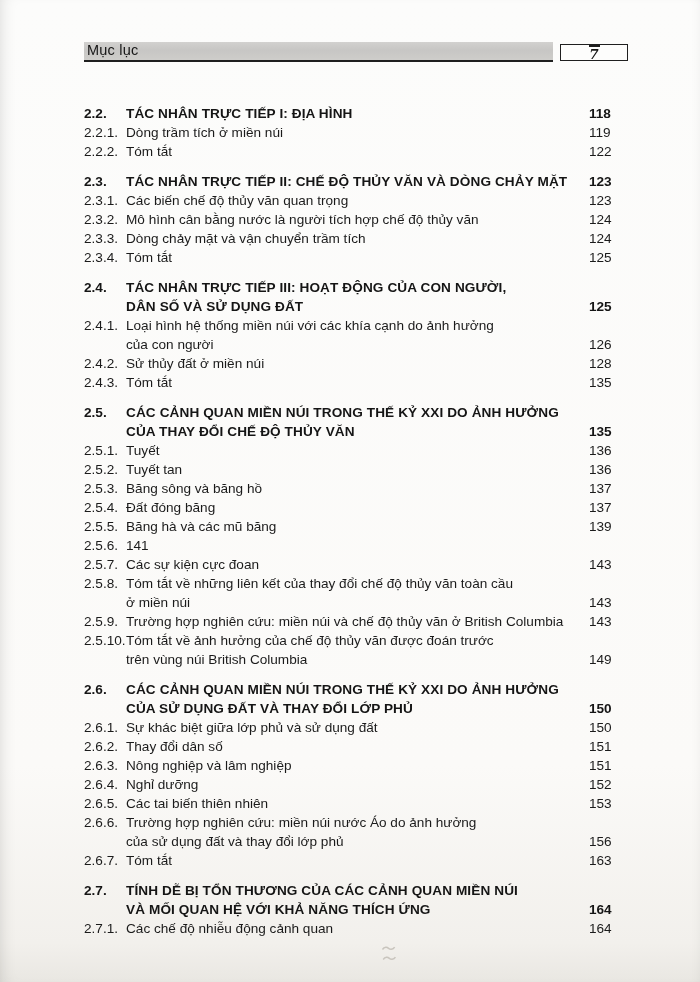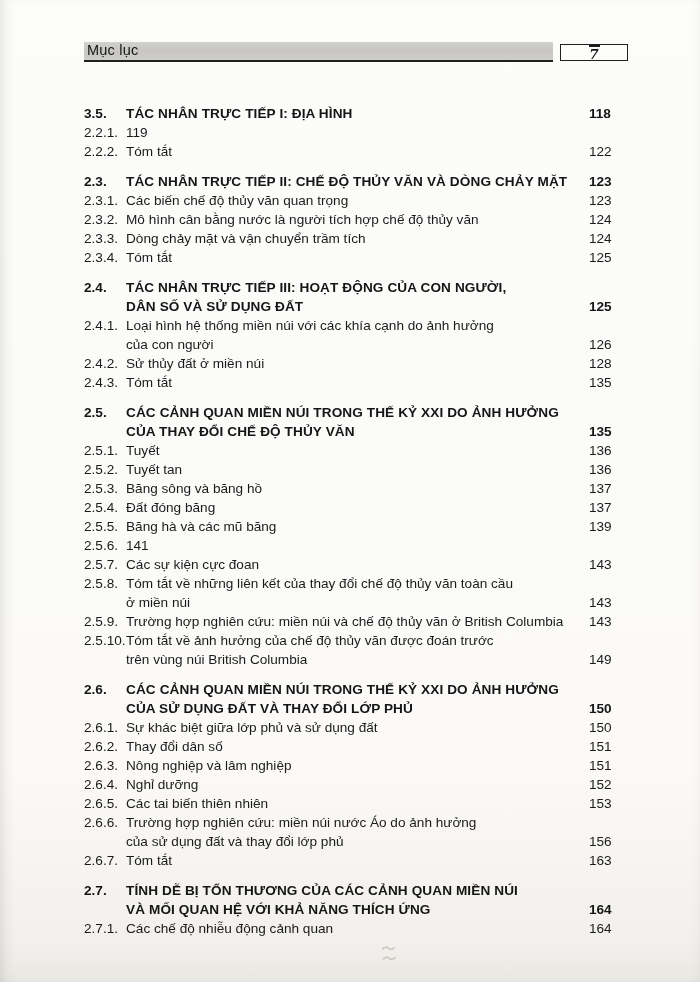--- a/index.html
+++ b/index.html
@@ -71,26 +71,27 @@
     </div>
     <div class="folio-box">
       <span class="folio-bar"></span>
       <span class="folio-num">7</span>
     </div>
   </div>
 
   <div class="toc" id="toc-root">
       <div class="toc-group">
         <div class="entry section">
-          <span class="num">3.5.</span>
+          <span class="num">2.2.</span>
           <span class="title">TÁC NHÂN TRỰC TIẾP I: ĐỊA HÌNH</span>
           <span class="pg">118</span>
         </div>
         <div class="entry sub">
           <span class="num">2.2.1.</span>
+          <span class="title">Dòng trầm tích ở miền núi</span>
           <span class="pg">119</span>
         </div>
         <div class="entry sub">
           <span class="num">2.2.2.</span>
           <span class="title">Tóm tắt</span>
           <span class="pg">122</span>
         </div>
       </div>
       <div class="toc-group">
         <div class="entry section">

